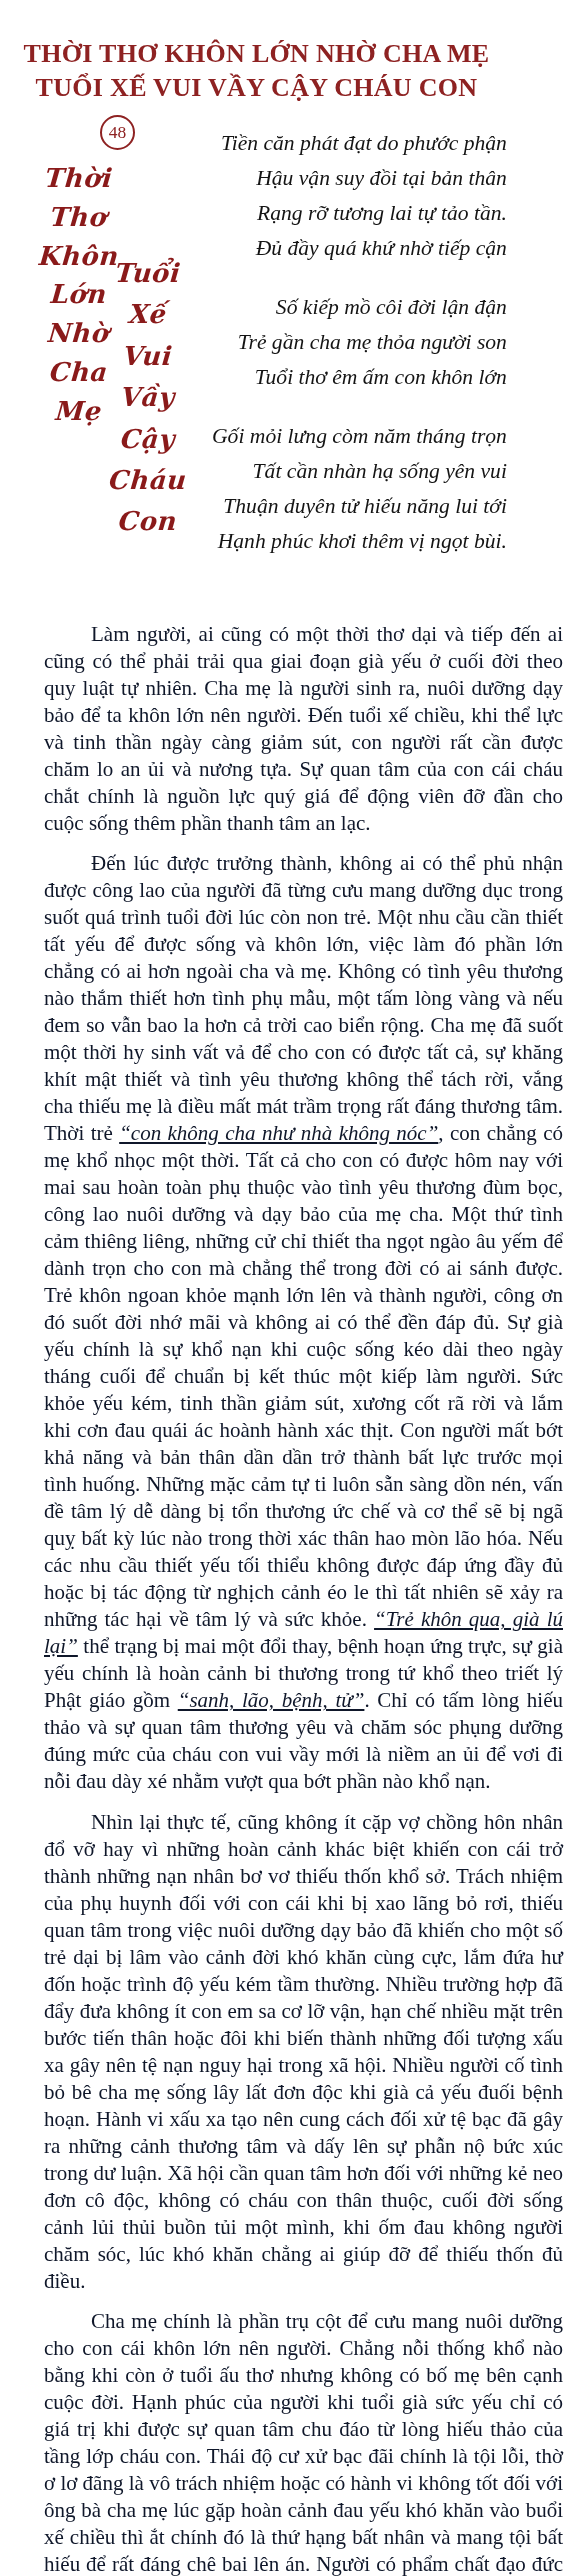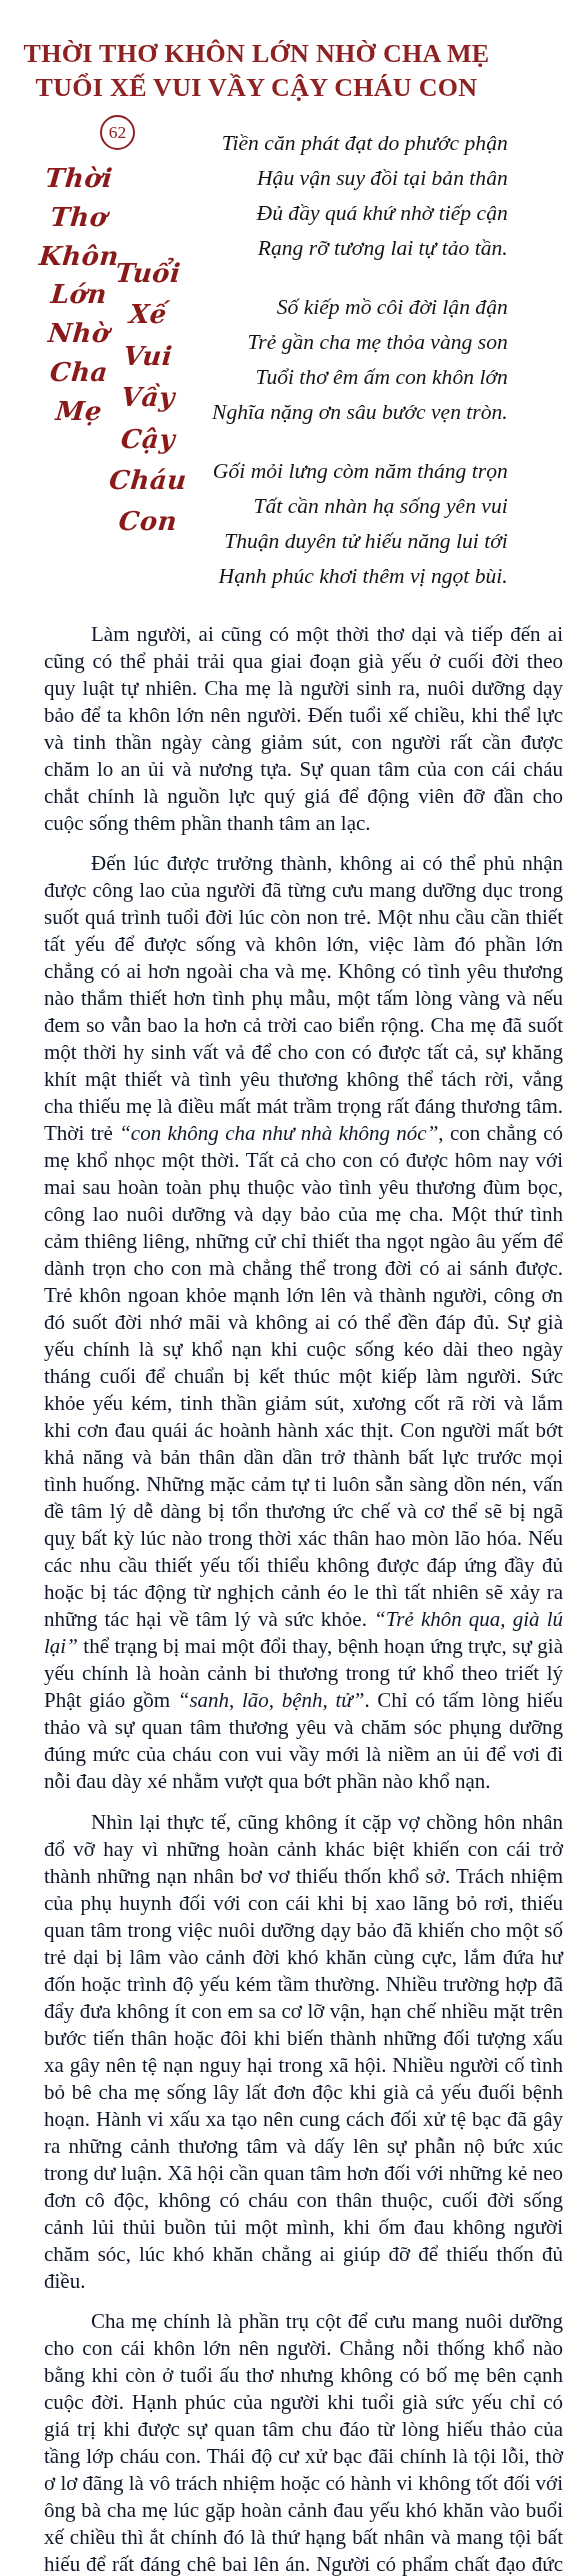--- a/index.html
+++ b/index.html
@@ -56,40 +56,40 @@
   .poem .stanza { margin-bottom: 24px; text-align: right; }
   .poem .bound-line { line-height: 35px; white-space: nowrap; }
 
   .body-text {
     position: absolute; left: 44px; top: 621px; width: 519px;
     color: #0f172a;
     font-size: 21px; line-height: 27px;
     text-align: justify;
   }
   .para { margin: 0 0 13.4px 0; text-indent: 47px; }
-  .it { font-style: italic; }
+  .it { font-style: italic; text-decoration: underline; }
 
   .ornament {
     position: absolute; top: 2574px; left: 0; width: 579px;
     text-align: center;
   }
   .ornament svg { display: inline-block; }
 </style>
 </head>
 <body>
 
 <div class="page">
 
   <header class="title-block">
     <div>THỜI THƠ KHÔN LỚN NHỜ CHA MẸ</div>
     <div>TUỔI XẾ VUI VẦY CẬY CHÁU CON</div>
   </header>
 
   <div class="badge">
-    <span>62</span>
+    <span>48</span>
   </div>
 
   <div class="callig col1">
       <div class="bound-line">Thời</div>
       <div class="bound-line">Thơ</div>
       <div class="bound-line">Khôn</div>
       <div class="bound-line">Lớn</div>
       <div class="bound-line">Nhờ</div>
       <div class="bound-line">Cha</div>
       <div class="bound-line">Mẹ</div>
@@ -102,28 +102,27 @@
       <div class="bound-line">Vầy</div>
       <div class="bound-line">Cậy</div>
       <div class="bound-line">Cháu</div>
       <div class="bound-line">Con</div>
     </div>
 
   <div class="poem">
     <div class="stanza">
         <div class="bound-line">Tiền căn phát đạt do phước phận</div>
         <div class="bound-line">Hậu vận suy đồi tại bản thân</div>
+        <div class="bound-line">Rạng rỡ tương lai tự tảo tần.</div>
         <div class="bound-line">Đủ đầy quá khứ nhờ tiếp cận</div>
-        <div class="bound-line">Rạng rỡ tương lai tự tảo tần.</div>
       </div>
     <div class="stanza">
         <div class="bound-line">Số kiếp mồ côi đời lận đận</div>
-        <div class="bound-line">Trẻ gần cha mẹ thỏa vàng son</div>
+        <div class="bound-line">Trẻ gần cha mẹ thỏa người son</div>
         <div class="bound-line">Tuổi thơ êm ấm con khôn lớn</div>
-        <div class="bound-line">Nghĩa nặng ơn sâu bước vẹn tròn.</div>
       </div>
     <div class="stanza">
         <div class="bound-line">Gối mỏi lưng còm năm tháng trọn</div>
         <div class="bound-line">Tất cần nhàn hạ sống yên vui</div>
         <div class="bound-line">Thuận duyên tử hiếu năng lui tới</div>
         <div class="bound-line">Hạnh phúc khơi thêm vị ngọt bùi.</div>
       </div>
   </div>
 
   <div class="body-text">

